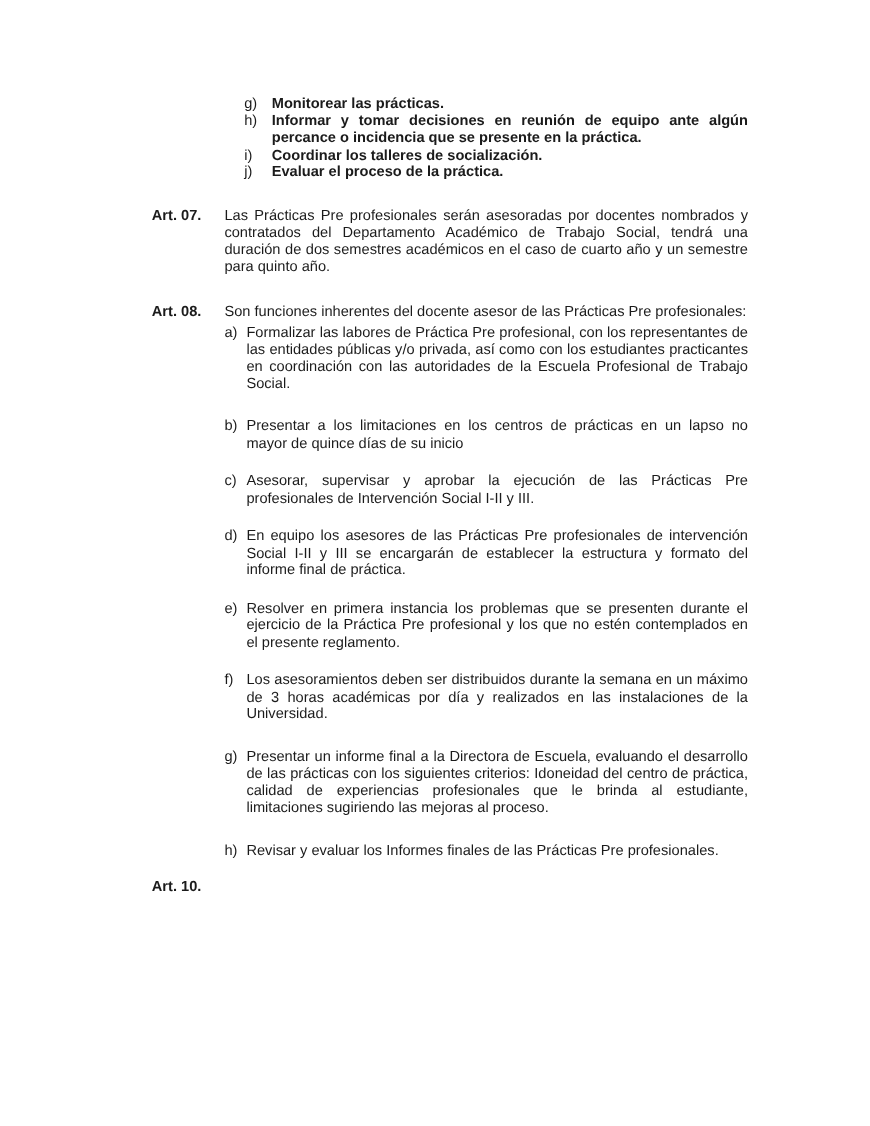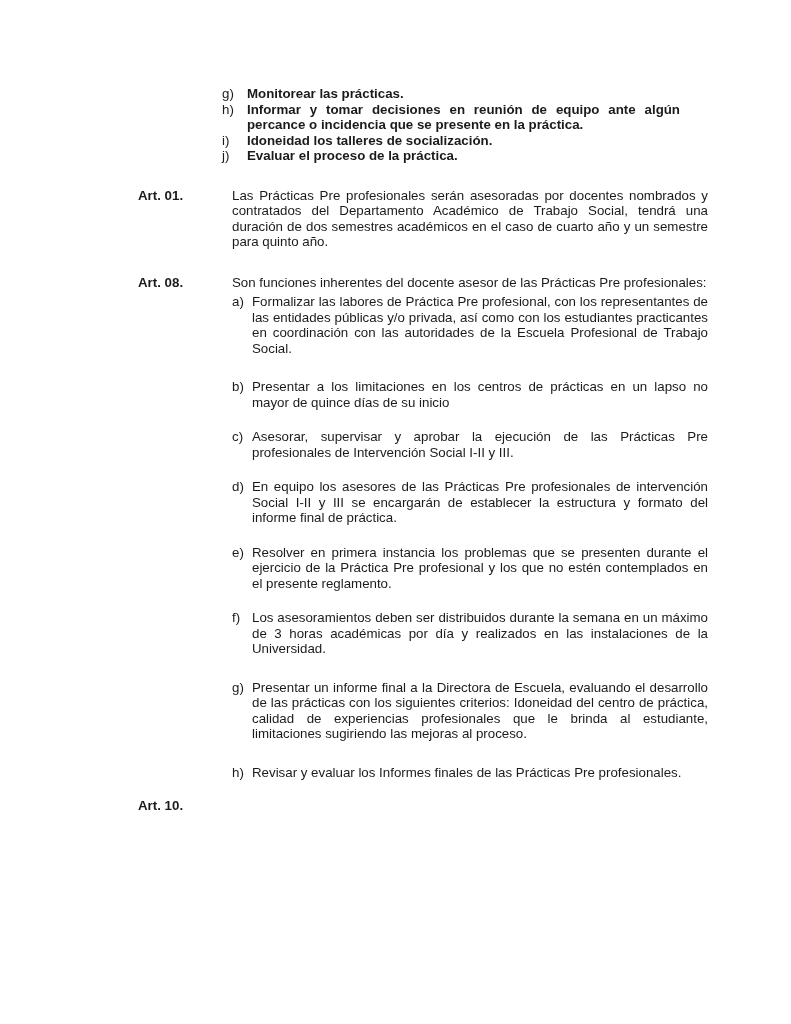--- a/index.html
+++ b/index.html
@@ -22,21 +22,21 @@
   
   .cont-list { margin: 0 0 0 222px; width: 458px; padding: 0; list-style: none; }
   .cont-item { display: flex; }
   .cont-letter { flex: 0 0 25px; }
   .cont-text { flex: 1; text-align: justify; text-align-last: left; font-weight: bold; }
 
   
   .article { display: flex; margin-top: 25px; padding-left: 138px; }
   .article.first { margin-top: 24px; }
   .art-label { flex: 0 0 66px; font-weight: bold; }
-  .art-body { flex: 0 0 476px; width: 476px; margin-left: 28px; }
+  .art-body { flex: 0 0 476px; width: 476px; }
   .art-par { margin: 0; text-align: justify; text-align-last: left; }
 
   
   .sub-list { margin: 0; }
   .sub-item { display: flex; margin-top: 19px; }
   .sub-item.sub-first { margin-top: 4px; }
   .sub-item.gap-lg { margin-top: 23px; }
   .sub-letter { flex: 0 0 20px; }
   .sub-text { flex: 1; text-align: justify; text-align-last: left; }
 
@@ -55,30 +55,30 @@
       <li class="cont-item">
         <span class="cont-letter">g)</span>
         <span class="cont-text">Monitorear las prácticas.</span>
       </li>
       <li class="cont-item">
         <span class="cont-letter">h)</span>
         <span class="cont-text">Informar y tomar decisiones en reunión de equipo ante algún percance o incidencia que se presente en la práctica.</span>
       </li>
       <li class="cont-item">
         <span class="cont-letter">i)</span>
-        <span class="cont-text">Idoneidad los talleres de socialización.</span>
+        <span class="cont-text">Coordinar los talleres de socialización.</span>
       </li>
       <li class="cont-item">
         <span class="cont-letter">j)</span>
         <span class="cont-text">Evaluar el proceso de la práctica.</span>
       </li>
     </ol>
 
     <div class="article first">
-      <div class="art-label">Art. 01.</div>
+      <div class="art-label">Art. 07.</div>
       <div class="art-body">
         <p class="art-par">Las Prácticas Pre profesionales serán asesoradas por docentes nombrados y contratados del Departamento Académico de Trabajo Social, tendrá una duración de dos semestres académicos en el caso de cuarto año y un semestre para quinto año.</p>
       </div>
     </div>
 
     <div class="article">
       <div class="art-label">Art. 08.</div>
       <div class="art-body">
         <p class="art-par">Son funciones inherentes del docente asesor de las Prácticas Pre profesionales:</p>
         <div class="sub-list">

